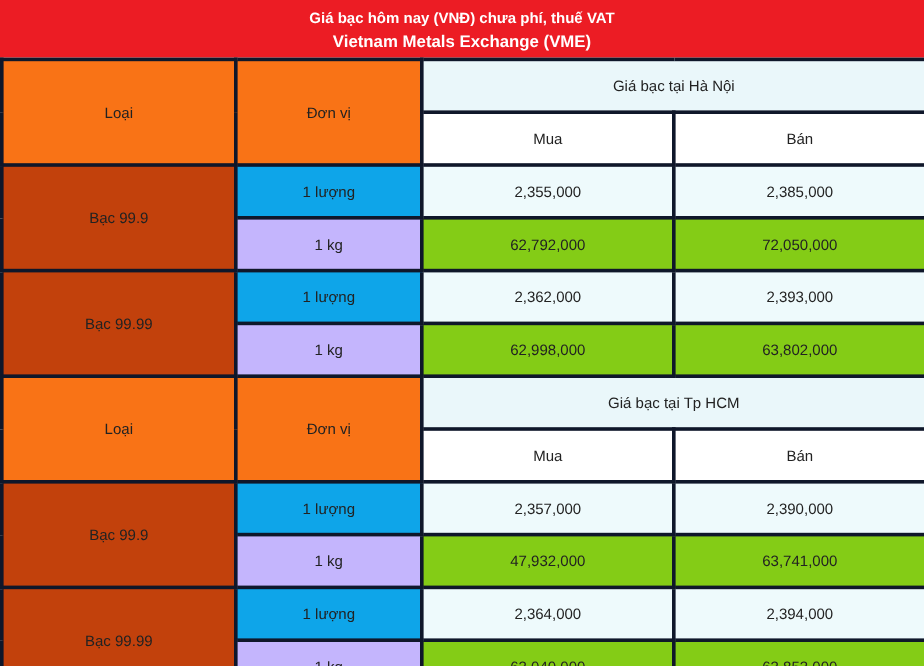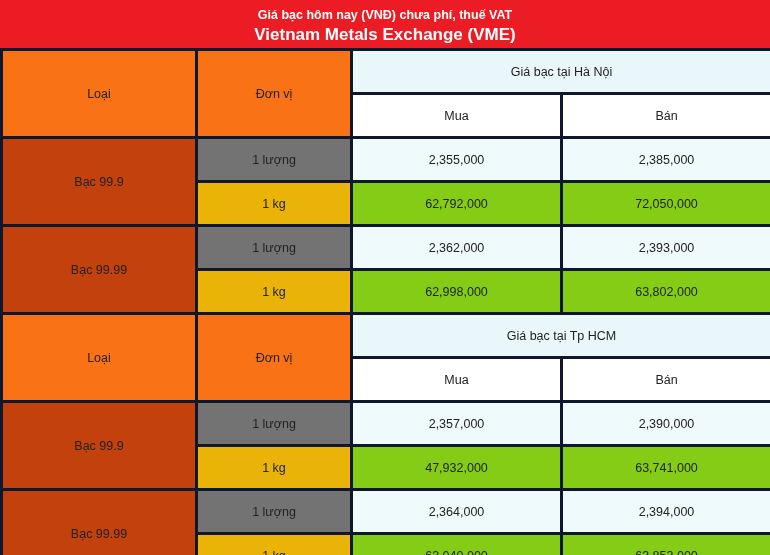--- a/index.html
+++ b/index.html
@@ -22,21 +22,21 @@
     text-align: center;
     padding: 5px 0 7px 0;
     height: 48px;
   }
   .header .line1 {
     font-size: 12.5px;
     font-weight: bold;
     line-height: 20px;
   }
   .header .line2 {
-    font-size: 17px;
+    font-size: 14px;
     font-weight: bold;
     line-height: 19px;
   }
   table.price-table {
     width: 770px;
     border-collapse: collapse;
     table-layout: fixed;
   }
   table.price-table td, table.price-table th {
     border: 3px solid #0f172a;
@@ -68,25 +68,25 @@
     font-weight: bold;
     height: 44px;
     font-size: 12.5px;
   }
   .cell-type {
     background: #c2410c;
     font-size: 12.5px;
     height: 44px;
   }
   .cell-unit-alt {
-    background: #737373;
+    background: #0ea5e9;
     height: 44px;
   }
   .cell-unit {
-    background: #eab308;
+    background: #c4b5fd;
     height: 44px;
   }
   .cell-val-alt {
     background: #eefafc;
     height: 44px;
   }
   .cell-val {
     background: #84cc16;
     height: 44px;
   }

